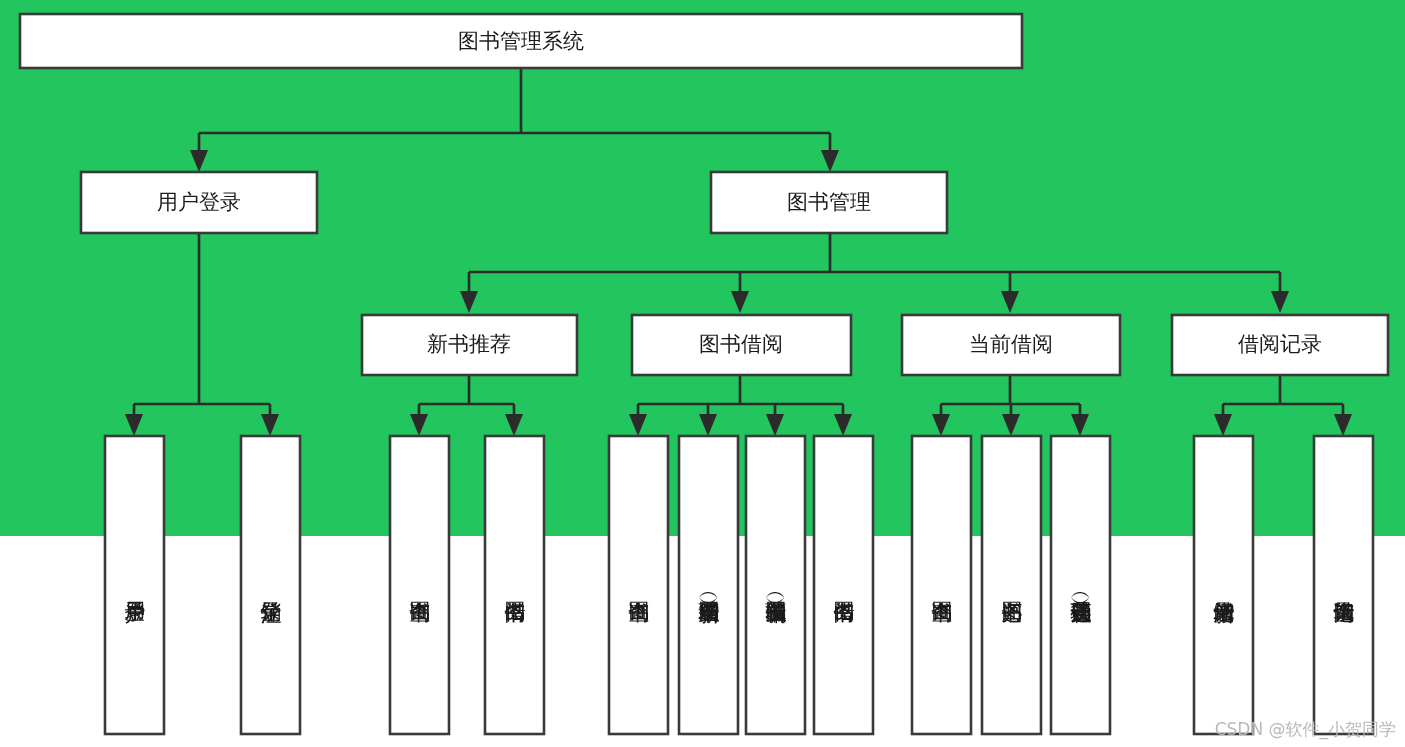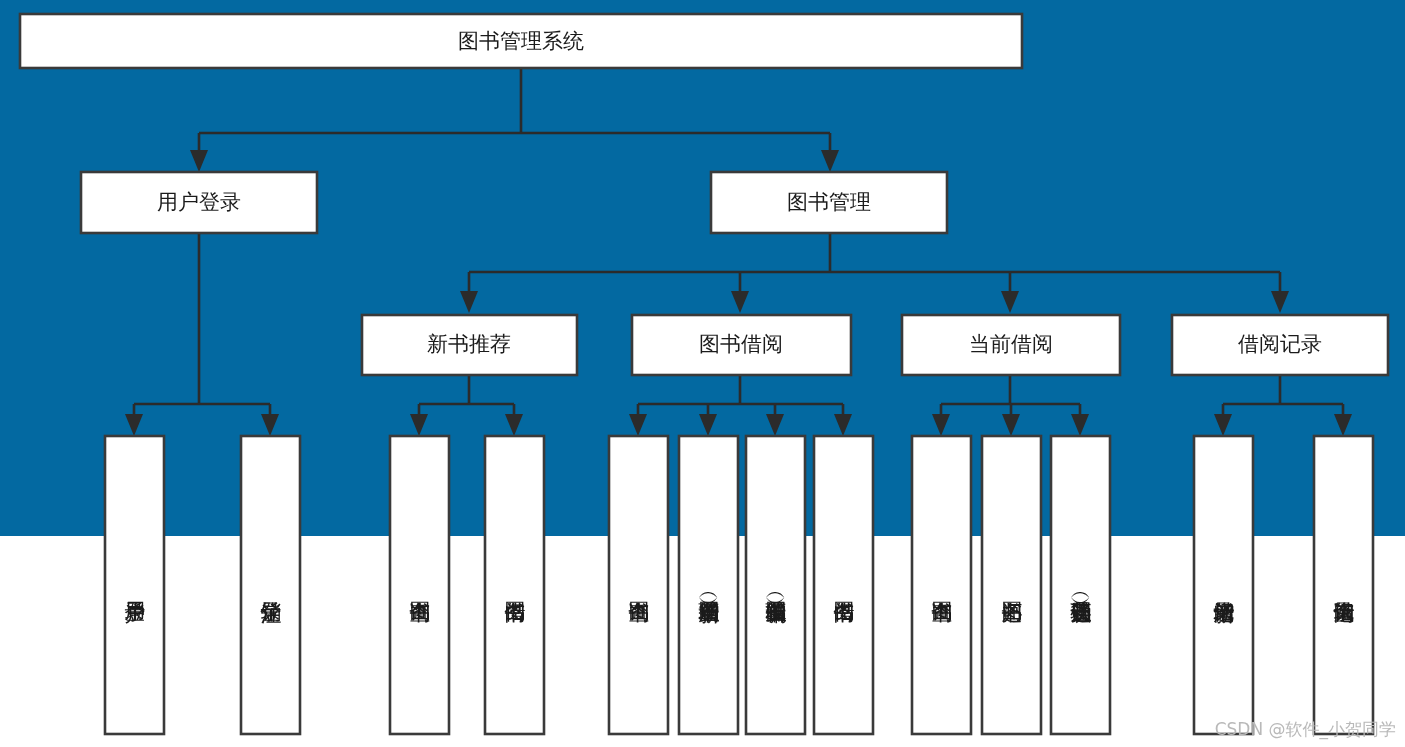--- a/index.html
+++ b/index.html
@@ -11,21 +11,21 @@
   body {
     width: 1405px;
     height: 747px;
     font-family: "DejaVu Sans", "Liberation Sans", sans-serif;
     overflow: hidden;
   }
   #diagram-root {
     position: relative;
     width: 1405px;
     height: 536px;
-    background: #0369a1;
+    background: #22c55e;
   }
   svg.diagram-canvas {
     display: block;
     width: 1405px;
     height: 747px;
   }
   .node-box {
     fill: #ffffff;
     stroke: #3a3a3a;
     stroke-width: 2.6;

